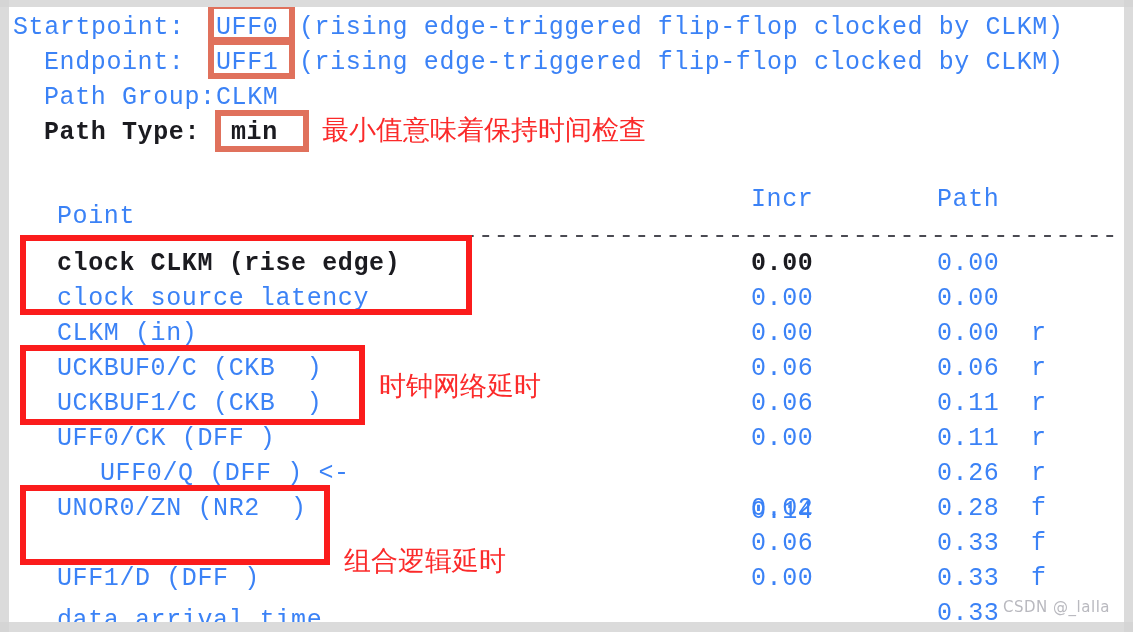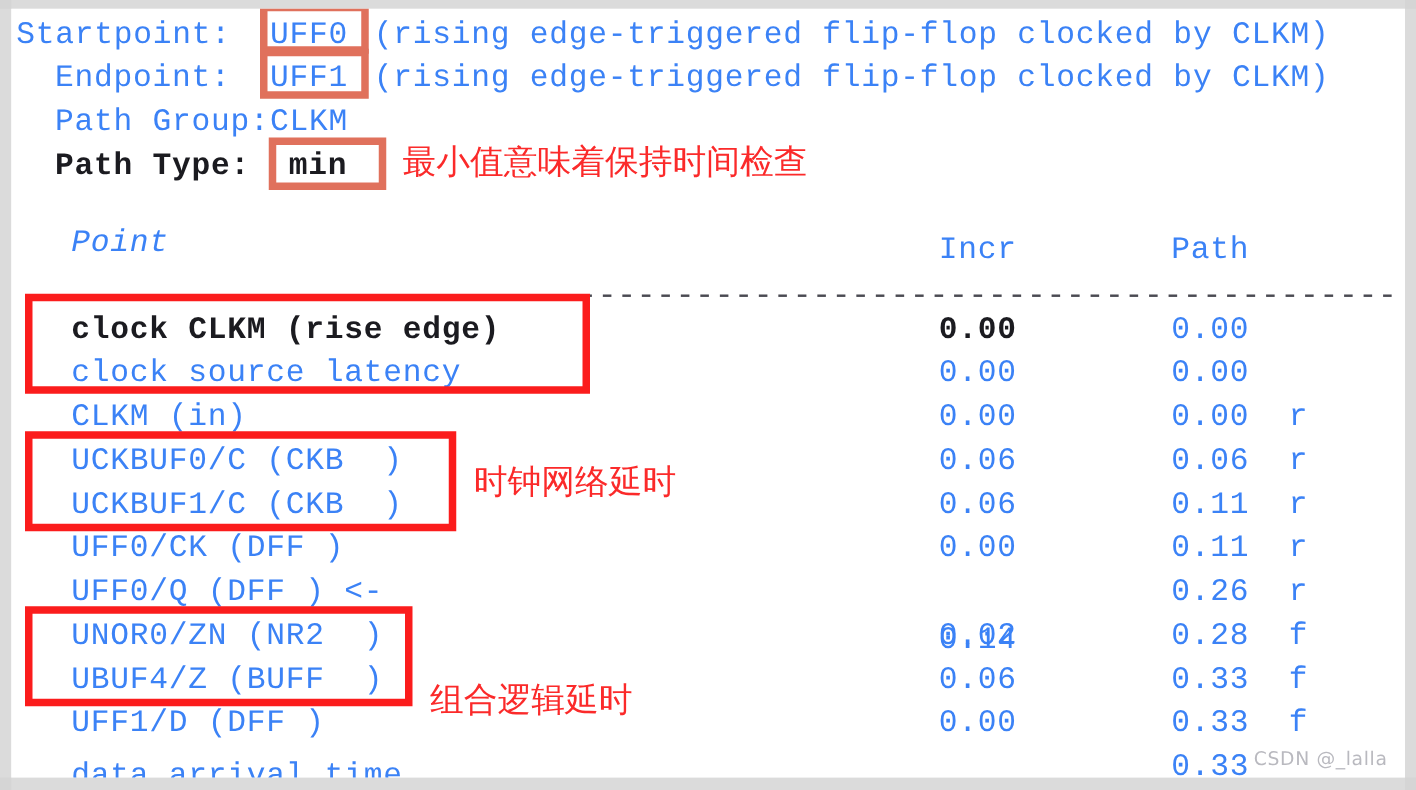--- a/index.html
+++ b/index.html
@@ -118,21 +118,21 @@
     <div class="mono" style="left:35px; top:38px;">Endpoint:</div>
     <div class="mono" style="left:207px; top:38px;">UFF1</div>
     <div class="mono" style="left:290px; top:38px;">(rising edge-triggered flip-flop clocked by CLKM)</div>
 
     <div class="mono" style="left:35px; top:73px;">Path Group:</div>
     <div class="mono" style="left:207px; top:73px;">CLKM</div>
 
     <div class="mono bold" style="left:35px; top:108px;">Path Type:</div>
     <div class="mono bold" style="left:222px; top:108px;">min</div>
 
-    <div class="mono col-point" style="top:170px;font-style:italic;">Point</div>
+    <div class="mono col-point" style="top:192px;">Point</div>
     <div class="mono col-incr" style="top:175px;">Incr</div>
     <div class="mono col-path" style="top:175px;">Path</div>
 
     <div class="sep">-------------------------------------------------------------------------</div>
 
     <div class="mono bold col-point" style="top:239px;">clock CLKM (rise edge)</div>
     <div class="mono bold col-incr" style="top:239px;">0.00</div>
     <div class="mono col-path" style="top:239px;">0.00</div>
     <div class="mono col-path" style="top:239px; left:1022px;"></div>
 
@@ -154,31 +154,30 @@
     <div class="mono col-point" style="top:379px;">UCKBUF1/C (CKB  )</div>
     <div class="mono col-incr" style="top:379px;">0.06</div>
     <div class="mono col-path" style="top:379px;">0.11</div>
     <div class="mono col-path" style="top:379px; left:1022px;">r</div>
 
     <div class="mono col-point" style="top:414px;">UFF0/CK (DFF )</div>
     <div class="mono col-incr" style="top:414px;">0.00</div>
     <div class="mono col-path" style="top:414px;">0.11</div>
     <div class="mono col-path" style="top:414px; left:1022px;">r</div>
 
-    <div class="mono col-point" style="top:449px;">UFF0/Q (DFF ) &lt;-</div>
+    <div class="mono col-point" style="top:449px;margin-left:43px;">UFF0/Q (DFF ) &lt;-</div>
     <div class="mono col-incr" style="top:467px;margin-top:20px;">0.14</div>
     <div class="mono col-path" style="top:449px;">0.26</div>
     <div class="mono col-path" style="top:449px; left:1022px;">r</div>
 
     <div class="mono col-point" style="top:484px;">UNOR0/ZN (NR2  )</div>
     <div class="mono col-incr" style="top:484px;">0.02</div>
     <div class="mono col-path" style="top:484px;">0.28</div>
     <div class="mono col-path" style="top:484px; left:1022px;">f</div>
 
-    <div class="mono col-point" style="top:519px;">UBUF4/Z (BUFF  )</div>
     <div class="mono col-incr" style="top:519px;">0.06</div>
     <div class="mono col-path" style="top:519px;">0.33</div>
     <div class="mono col-path" style="top:519px; left:1022px;">f</div>
 
     <div class="mono col-point" style="top:554px;">UFF1/D (DFF )</div>
     <div class="mono col-incr" style="top:554px;">0.00</div>
     <div class="mono col-path" style="top:554px;">0.33</div>
     <div class="mono col-path" style="top:554px; left:1022px;">f</div>
 
     <div class="mono col-point" style="top:596px;">data arrival time</div>

